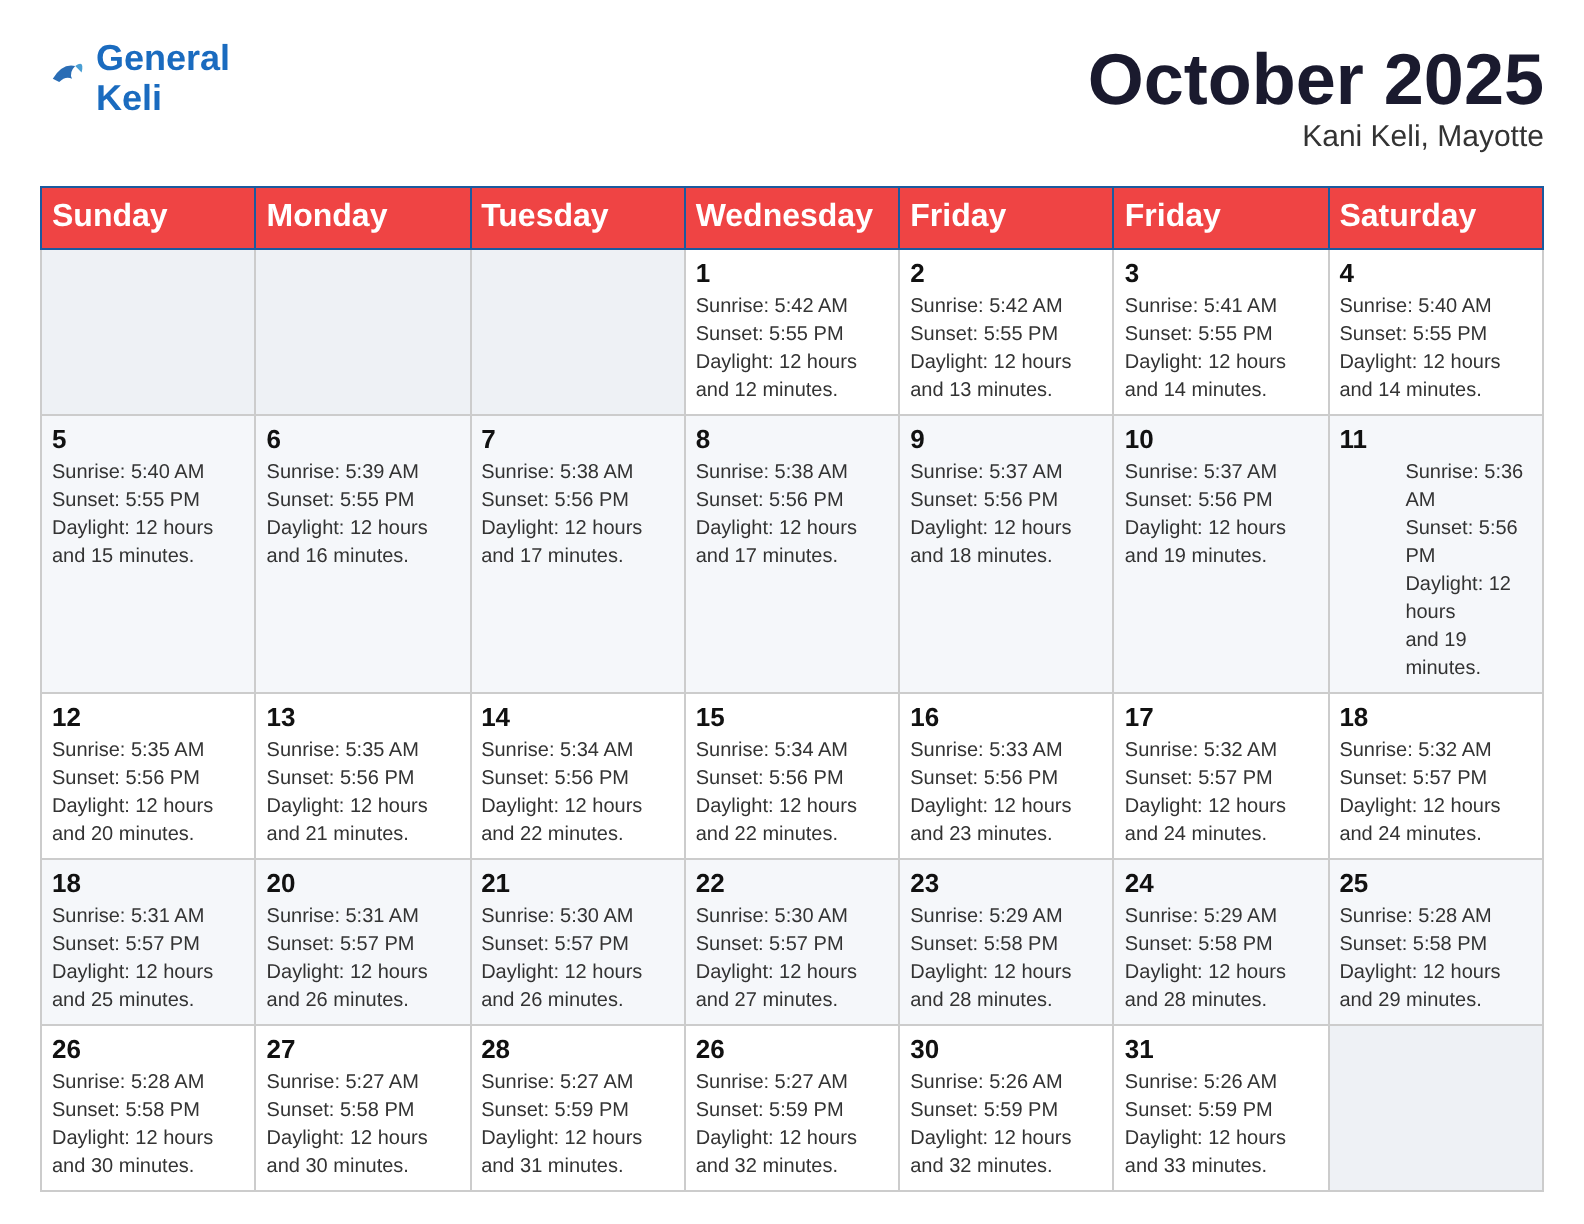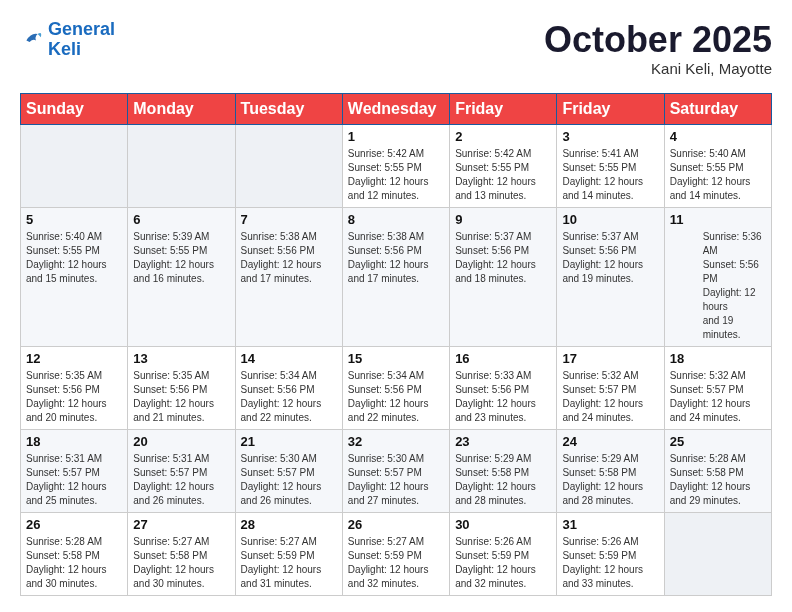--- a/index.html
+++ b/index.html
@@ -275,21 +275,21 @@
 and 26 minutes.</div>
         </td>
         <td>
           <div class="day-num">21</div>
           <div class="day-info" style="white-space: pre-line;">Sunrise: 5:30 AM
 Sunset: 5:57 PM
 Daylight: 12 hours
 and 26 minutes.</div>
         </td>
         <td>
-          <div class="day-num">32</div>
+          <div class="day-num">22</div>
           <div class="day-info" style="white-space: pre-line;">Sunrise: 5:30 AM
 Sunset: 5:57 PM
 Daylight: 12 hours
 and 27 minutes.</div>
         </td>
         <td>
           <div class="day-num">23</div>
           <div class="day-info" style="white-space: pre-line;">Sunrise: 5:29 AM
 Sunset: 5:58 PM
 Daylight: 12 hours

